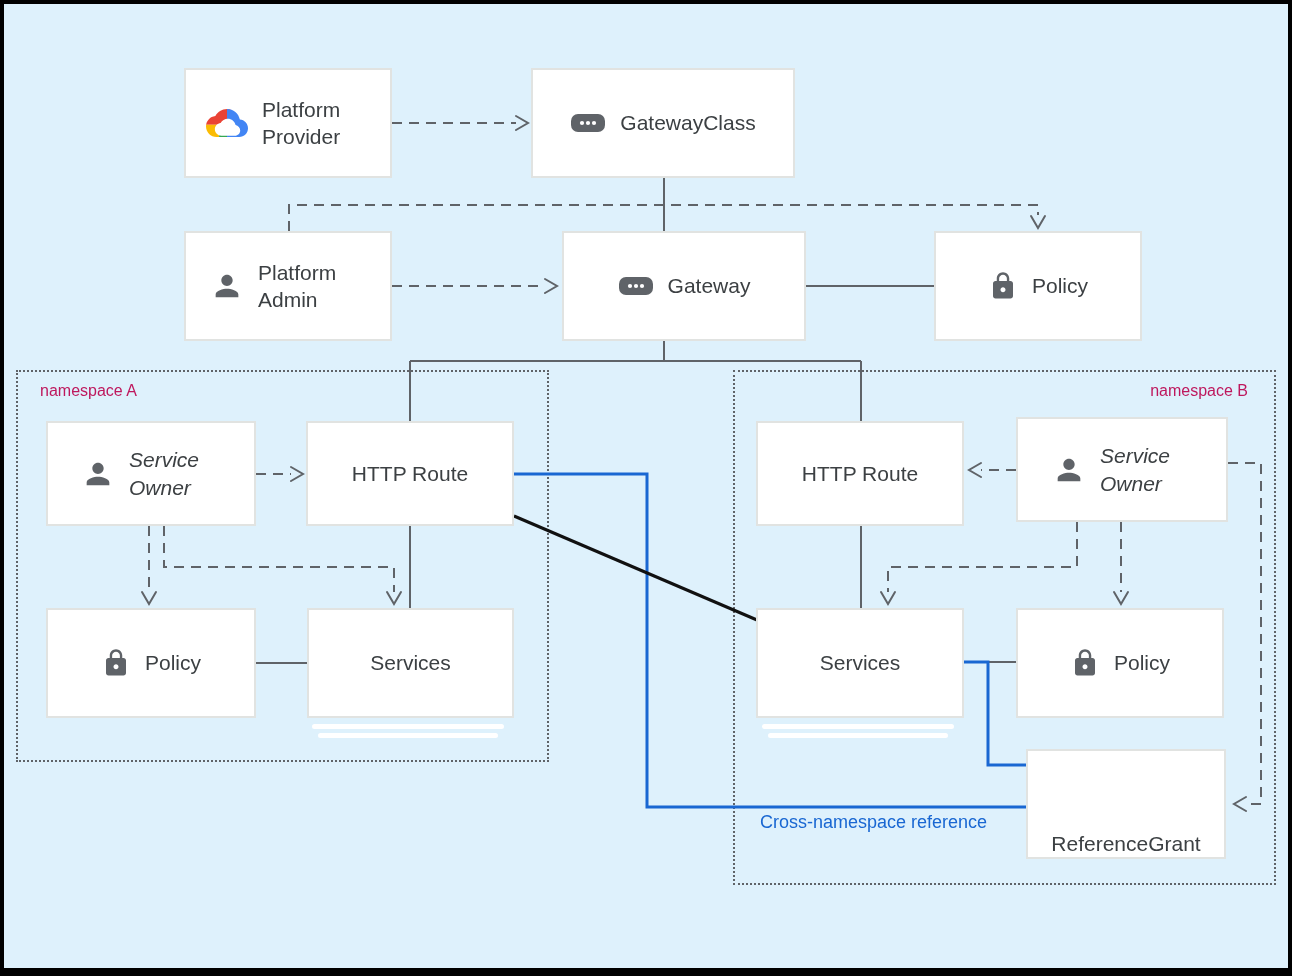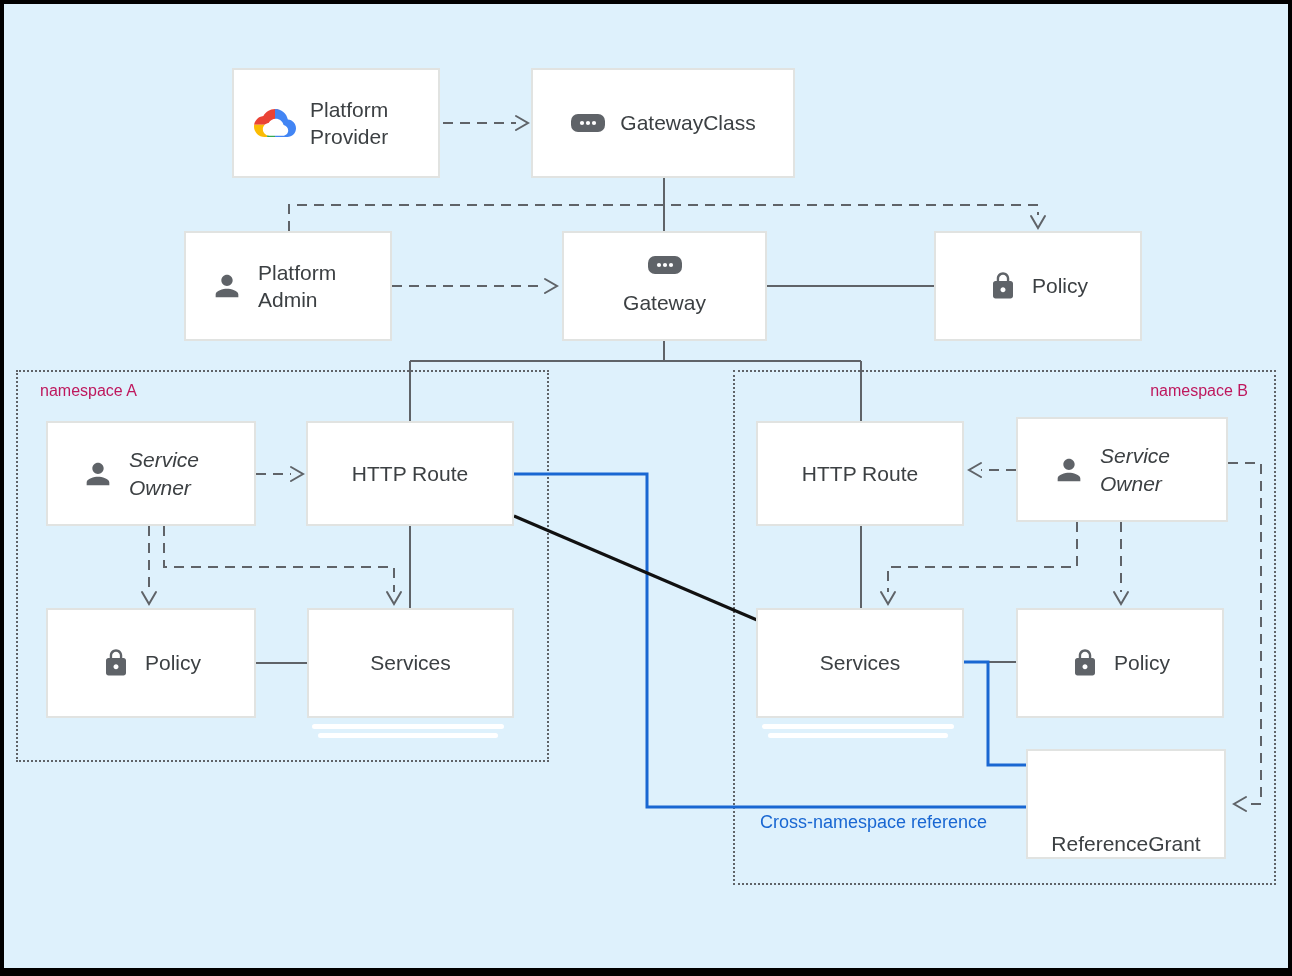--- a/index.html
+++ b/index.html
@@ -72,21 +72,21 @@
     </g>
 
     <g stroke="#1967d2" stroke-width="3" fill="none">
       <path d="M510 470 H643 V803 H1022"></path>
       <path d="M960 658 H984 V761 H1022"></path>
     </g>
 
     <path d="M510 512 L753 616" stroke="#111111" stroke-width="3" fill="none"></path>
   </svg>
 
-  <div class="node" style="left:180px;top:64px;width:208px;height:110px;margin-left:48px;">
+  <div class="node" style="left:180px;top:64px;width:208px;height:110px;">
     <span class="icon">
       <svg width="42" height="42" viewBox="0 0 24 24">
         <clipPath id="gccloud">
             <path d="M19.35 10.04C18.67 6.59 15.64 4 12 4 9.11 4 6.6 5.64 5.35 8.04 2.34 8.36 0 10.91 0 14c0 3.31 2.69 6 6 6h13c2.76 0 5-2.24 5-5 0-2.64-2.05-4.78-4.65-4.96z"></path>
           </clipPath>
         <g clip-path="url(#gccloud)">
           <rect x="0" y="0" width="14" height="13" fill="#EA4335"></rect>
           <rect x="12" y="0" width="12" height="24" fill="#4285F4"></rect>
           <rect x="0" y="13" width="7.5" height="11" fill="#FBBC04"></rect>
           <rect x="7.5" y="13" width="4.5" height="11" fill="#34A853"></rect>
@@ -111,21 +111,21 @@
       <svg width="36" height="20" viewBox="0 0 36 20">
           <rect x="1" y="1" width="34" height="18" rx="7" fill="#5f6368"></rect>
           <circle cx="12" cy="10" r="2.1" fill="#fff"></circle>
           <circle cx="18" cy="10" r="2.1" fill="#fff"></circle>
           <circle cx="24" cy="10" r="2.1" fill="#fff"></circle>
         </svg>
     </span>
     <span class="lbl">GatewayClass</span>
   </div>
 
-  <div class="node" style="left:558px;top:227px;width:205px;height:110px;flex-direction:column;">
+  <div class="node" style="left:558px;top:227px;width:244px;height:110px;">
     <span class="icon">
       <svg width="36" height="20" viewBox="0 0 36 20">
           <rect x="1" y="1" width="34" height="18" rx="7" fill="#5f6368"></rect>
           <circle cx="12" cy="10" r="2.1" fill="#fff"></circle>
           <circle cx="18" cy="10" r="2.1" fill="#fff"></circle>
           <circle cx="24" cy="10" r="2.1" fill="#fff"></circle>
         </svg>
     </span>
     <span class="lbl">Gateway</span>
   </div>

